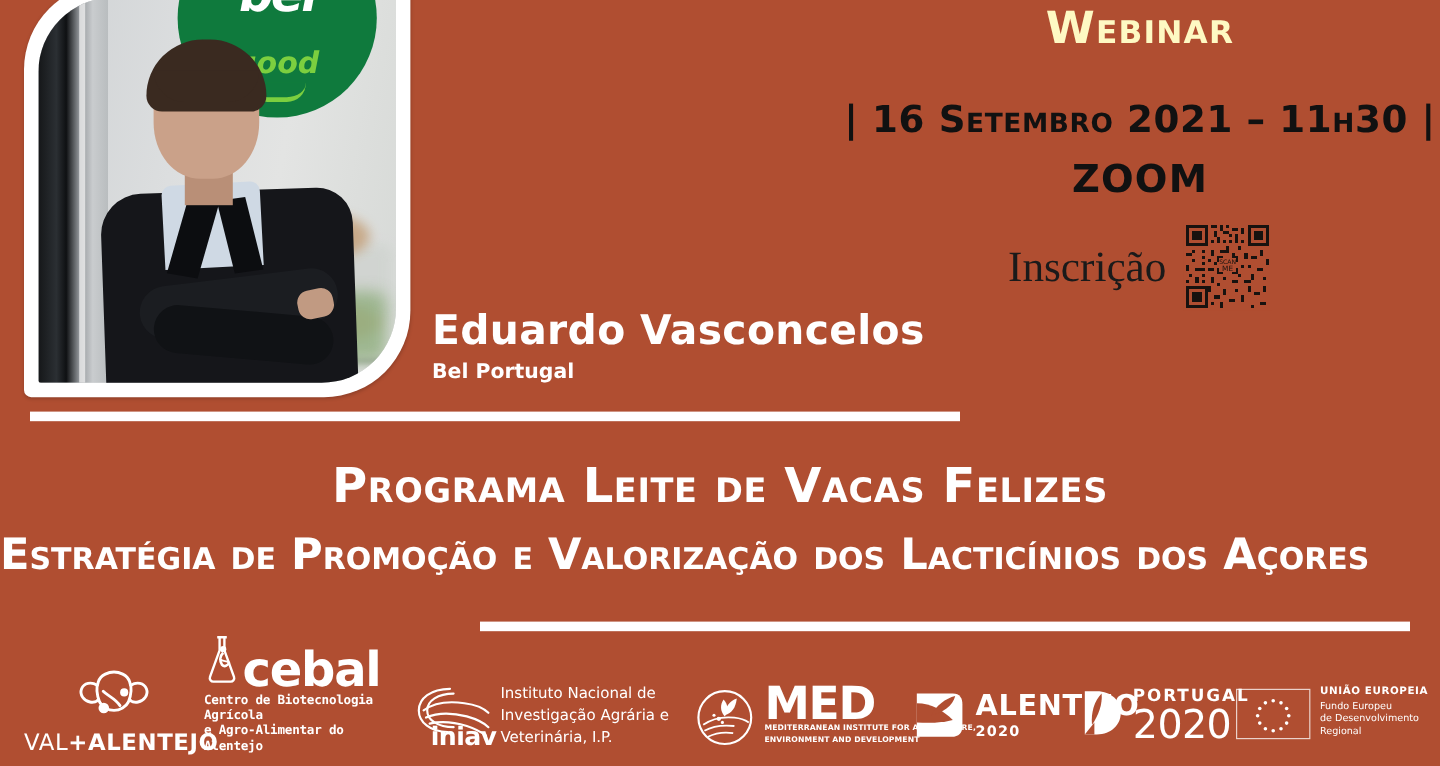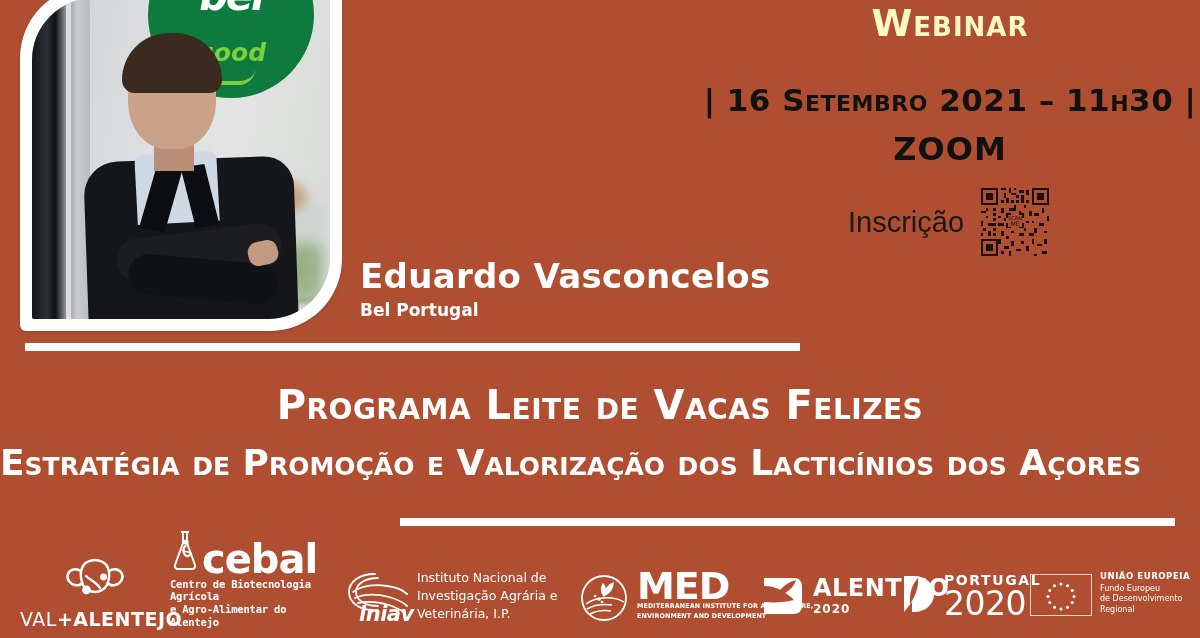--- a/index.html
+++ b/index.html
@@ -166,22 +166,22 @@
     text-align:center;
     font-size:32px; font-weight:bold; color:#111111;
     letter-spacing:1px;
     font-family:"DejaVu Sans", sans-serif;
   }
   .inscricao-row{
     position:absolute; left:700px; top:185px; width:500px;
     display:flex; align-items:center; justify-content:center; gap:14px;
   }
   .inscricao-label{
-    font-size:29px; color:#1a1a1a; font-weight:500;
-    font-family:Liberation Sans, sans-serif;
+    font-size:36px; color:#1a1a1a; font-weight:500;
+    font-family:Liberation Serif, serif;
   }
   .qr{
     width:74px; height:74px;
     position:relative;
     background:#b04e31;
   }
   .qr svg{ display:block; }
 
   
   .speaker-name{
@@ -247,21 +247,21 @@
     font-size:40px; font-weight:bold; line-height:.86;
     font-family:"DejaVu Sans", sans-serif; letter-spacing:-1px;
   }
   .cebal-sub{
     font-size:10.5px; font-weight:bold; line-height:1.18; margin-top:1px;
     font-family:"DejaVu Sans Mono", monospace; letter-spacing:-.2px;
   }
 
   
   .logo-iniav{ left:345px; bottom:14px; display:flex; align-items:center; gap:8px; }
-  .iniav-mark{ position:relative; width:64px; height:56px;font-style:italic; }
+  .iniav-mark{ position:relative; width:64px; height:56px; }
   .iniav-word{
     position:absolute; left:14px; bottom:-2px;
     font-size:21px; font-weight:bold; letter-spacing:-.5px;
     font-family:"DejaVu Sans", sans-serif;
   }
   .iniav-text{ font-size:12.5px; line-height:1.42; font-weight:500;
                font-family:"DejaVu Sans", sans-serif; }
 
   
   .logo-med{ left:578px; bottom:16px; display:flex; align-items:center; gap:7px;margin-top:48px; }

